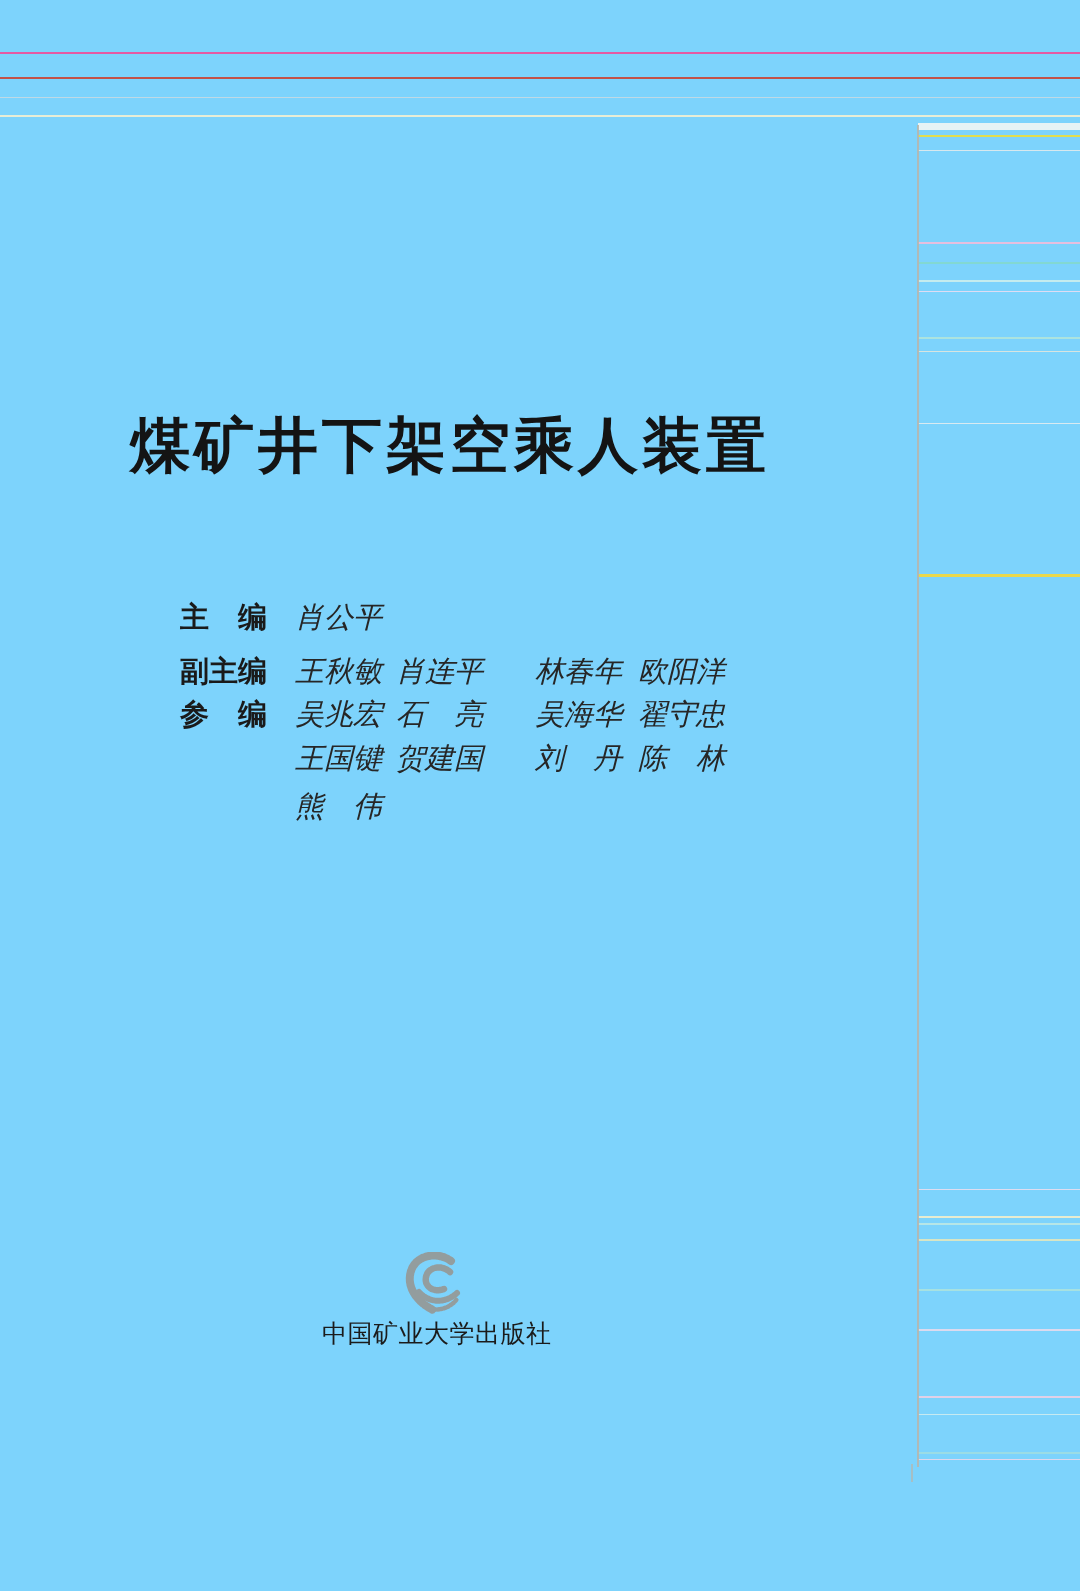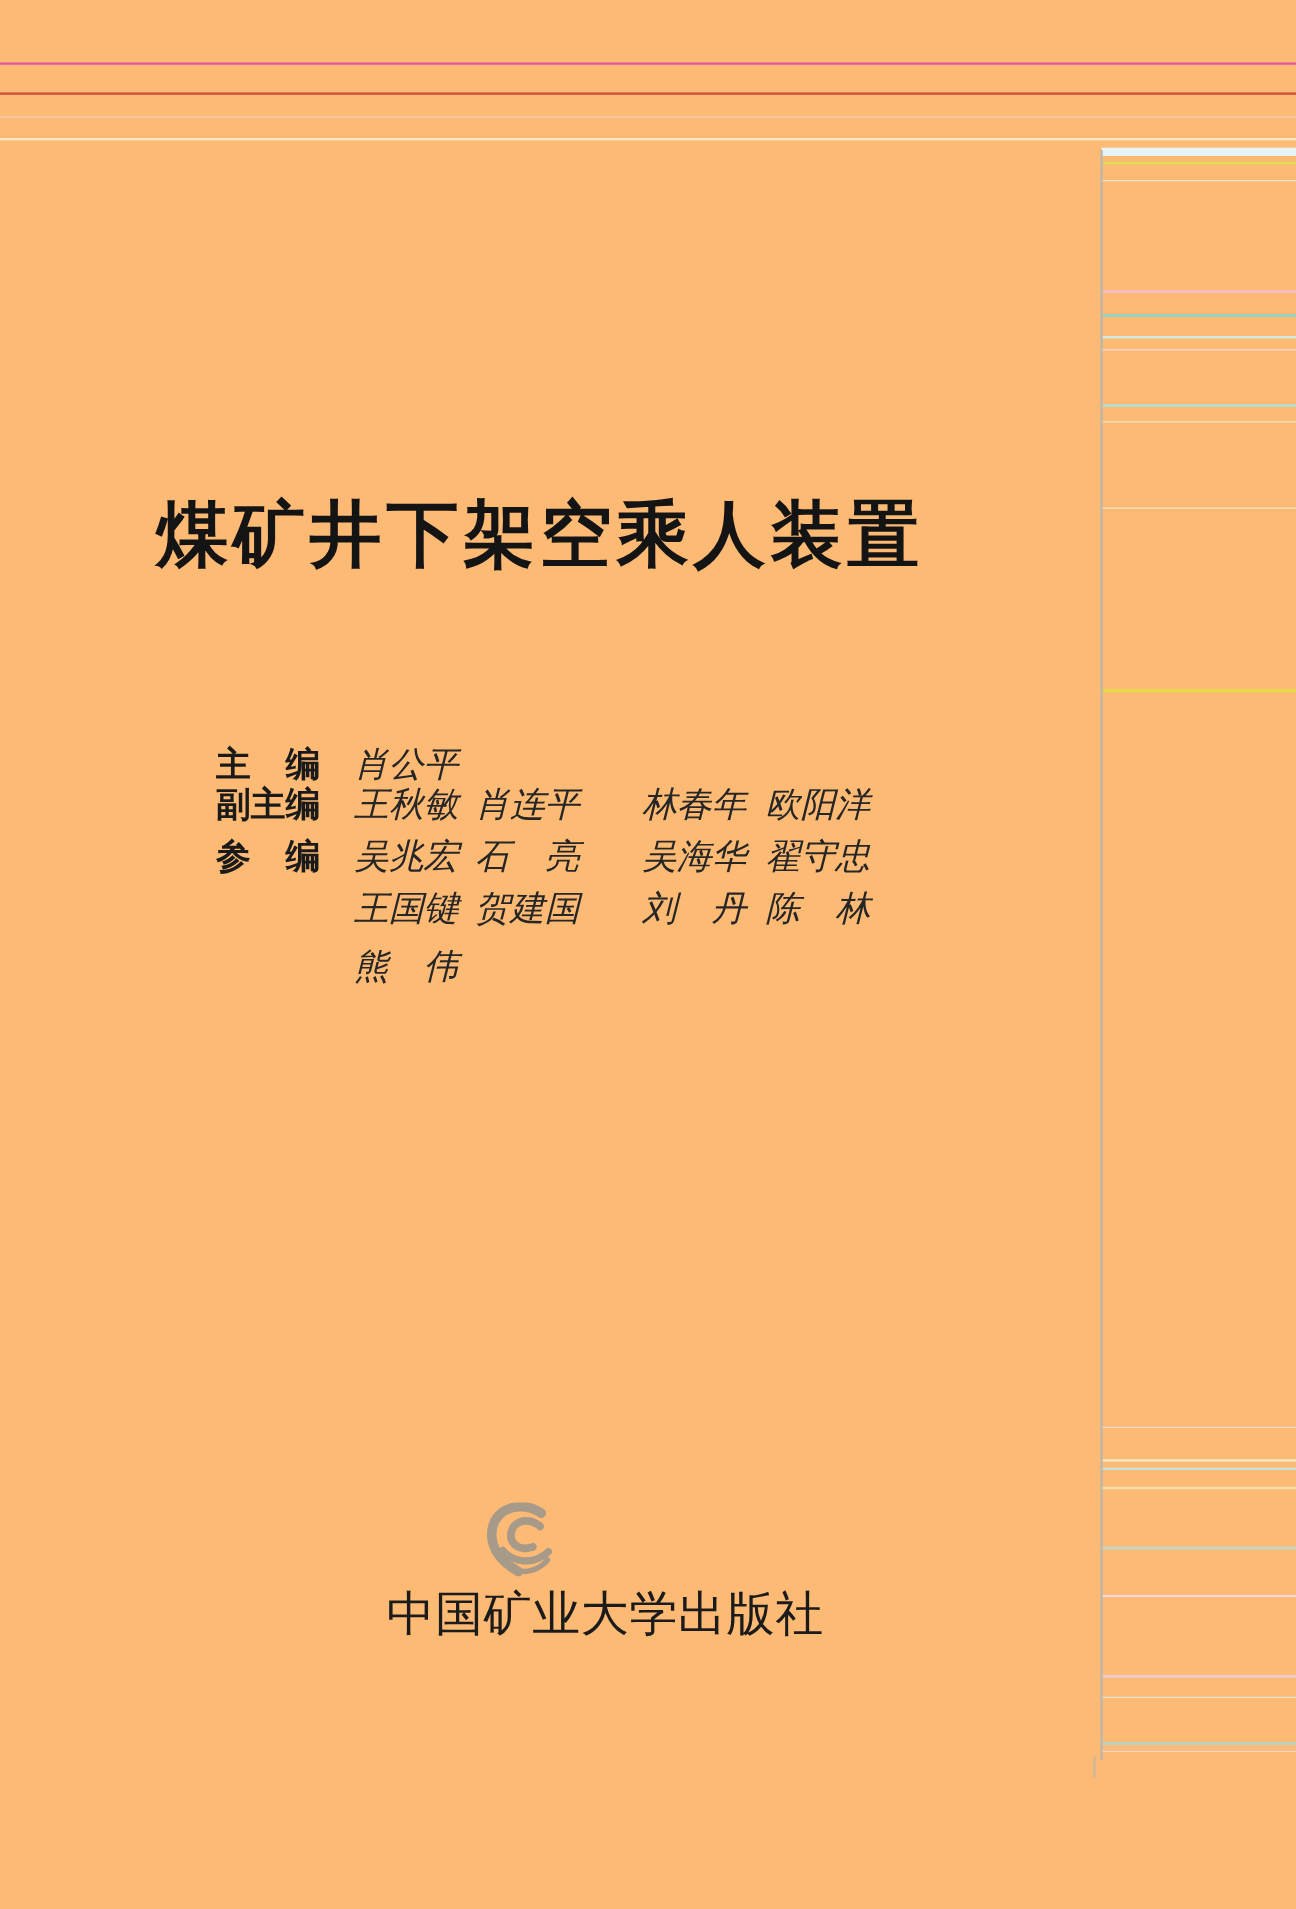--- a/index.html
+++ b/index.html
@@ -1,19 +1,19 @@
 <!DOCTYPE html>
 <html><head>
 <meta charset="utf-8">
 <style>
   html,body{margin:0;padding:0;background:#ffffff;}
   .page{
     position:relative;
     width:1080px;height:1591px;
-    background:#fdba74;
+    background:#7dd3fc;
     overflow:hidden;
     font-family:"Liberation Serif","DejaVu Serif",serif;
     color:#1c1c1c;
   }
   .scan-line{position:absolute;pointer-events:none;}
   .book-title{
     position:absolute;
     left:130px;top:406px;
     width:680px;
     font-family:"Liberation Sans","DejaVu Sans",sans-serif;
@@ -28,29 +28,29 @@
   .ed-label{
     position:absolute;left:180px;
     font-family:"Liberation Sans","DejaVu Sans",sans-serif;
     font-weight:bold;
     color:#1a1a1a;
     white-space:nowrap;
     letter-spacing:0px;
   }
   .ed-name{position:absolute;color:#262626;white-space:nowrap;font-style:italic;}
   .col1{left:295px}.col2{left:396px}.col3{left:535px}.col4{left:638px}
-  .row1{top:621px}.row2{top:654px}.row3{top:697px}.row4{top:741px}.row5{top:789px}
+  .row1{top:600px}.row2{top:654px}.row3{top:697px}.row4{top:741px}.row5{top:789px}
   .publisher-logo{
     position:absolute;left:401px;top:1252px;
     width:66px;height:64px;
   }
   .publisher-name{
     position:absolute;left:322px;top:1317px;
     width:300px;
-    font-size:40px;
+    font-size:25px;
     letter-spacing:0.5px;
     color:#1b1b1b;
     white-space:nowrap;
   }
 </style>
 </head>
 <body>
 
 <div class="page">
 

